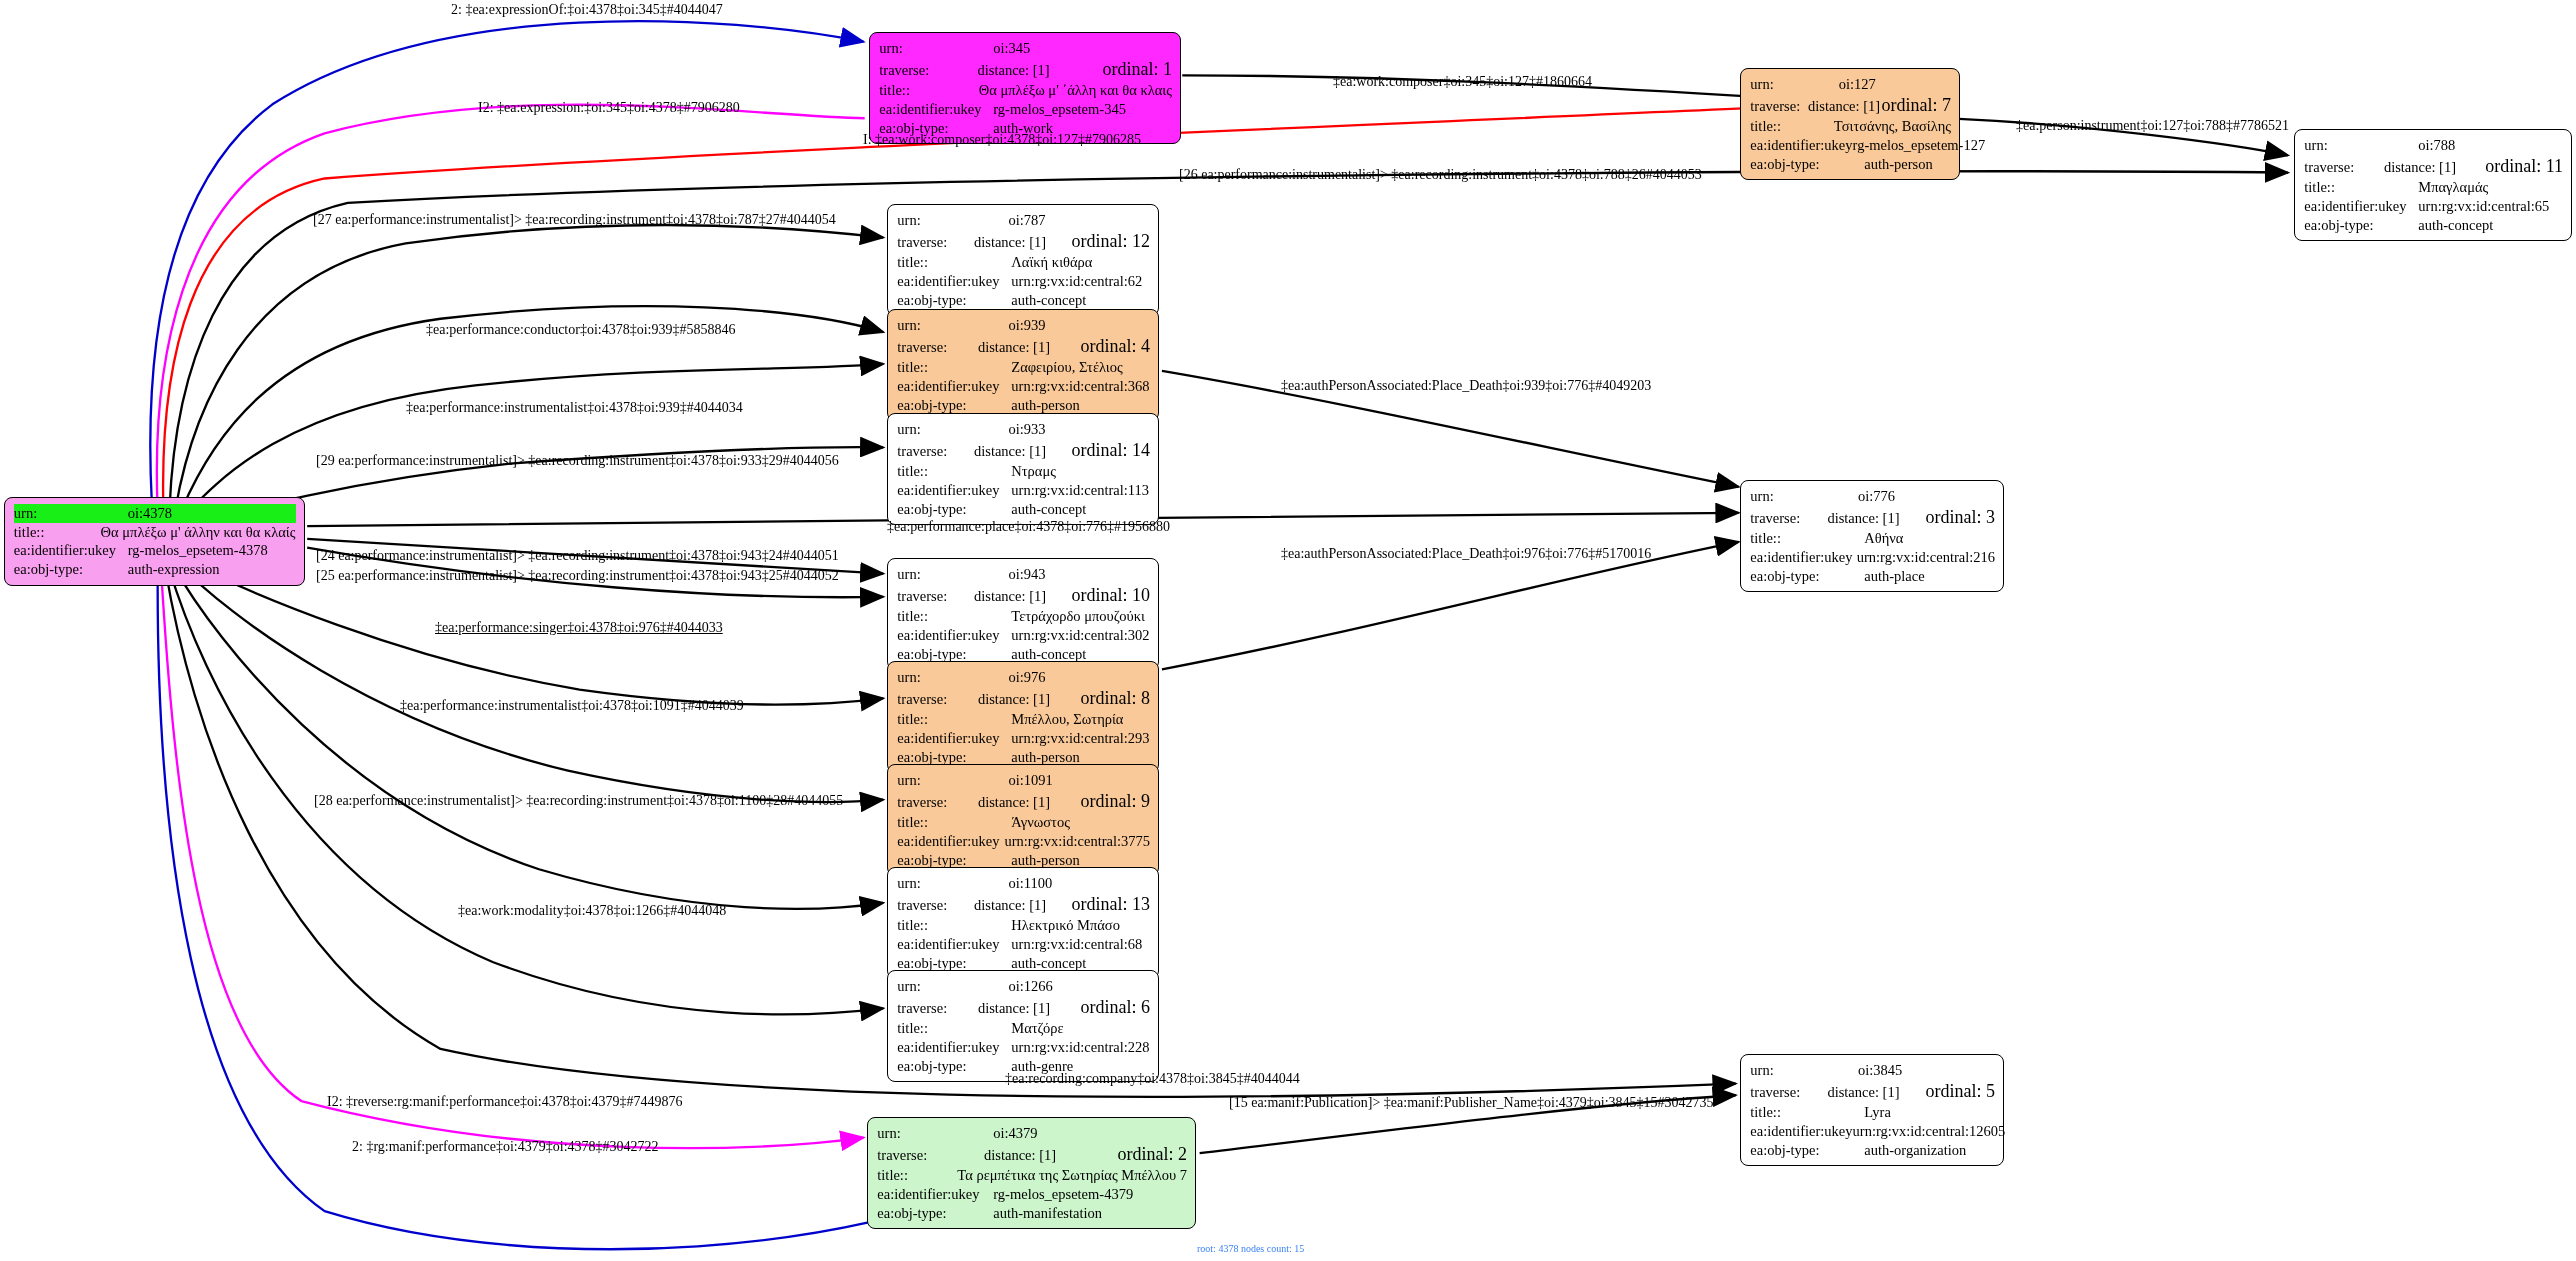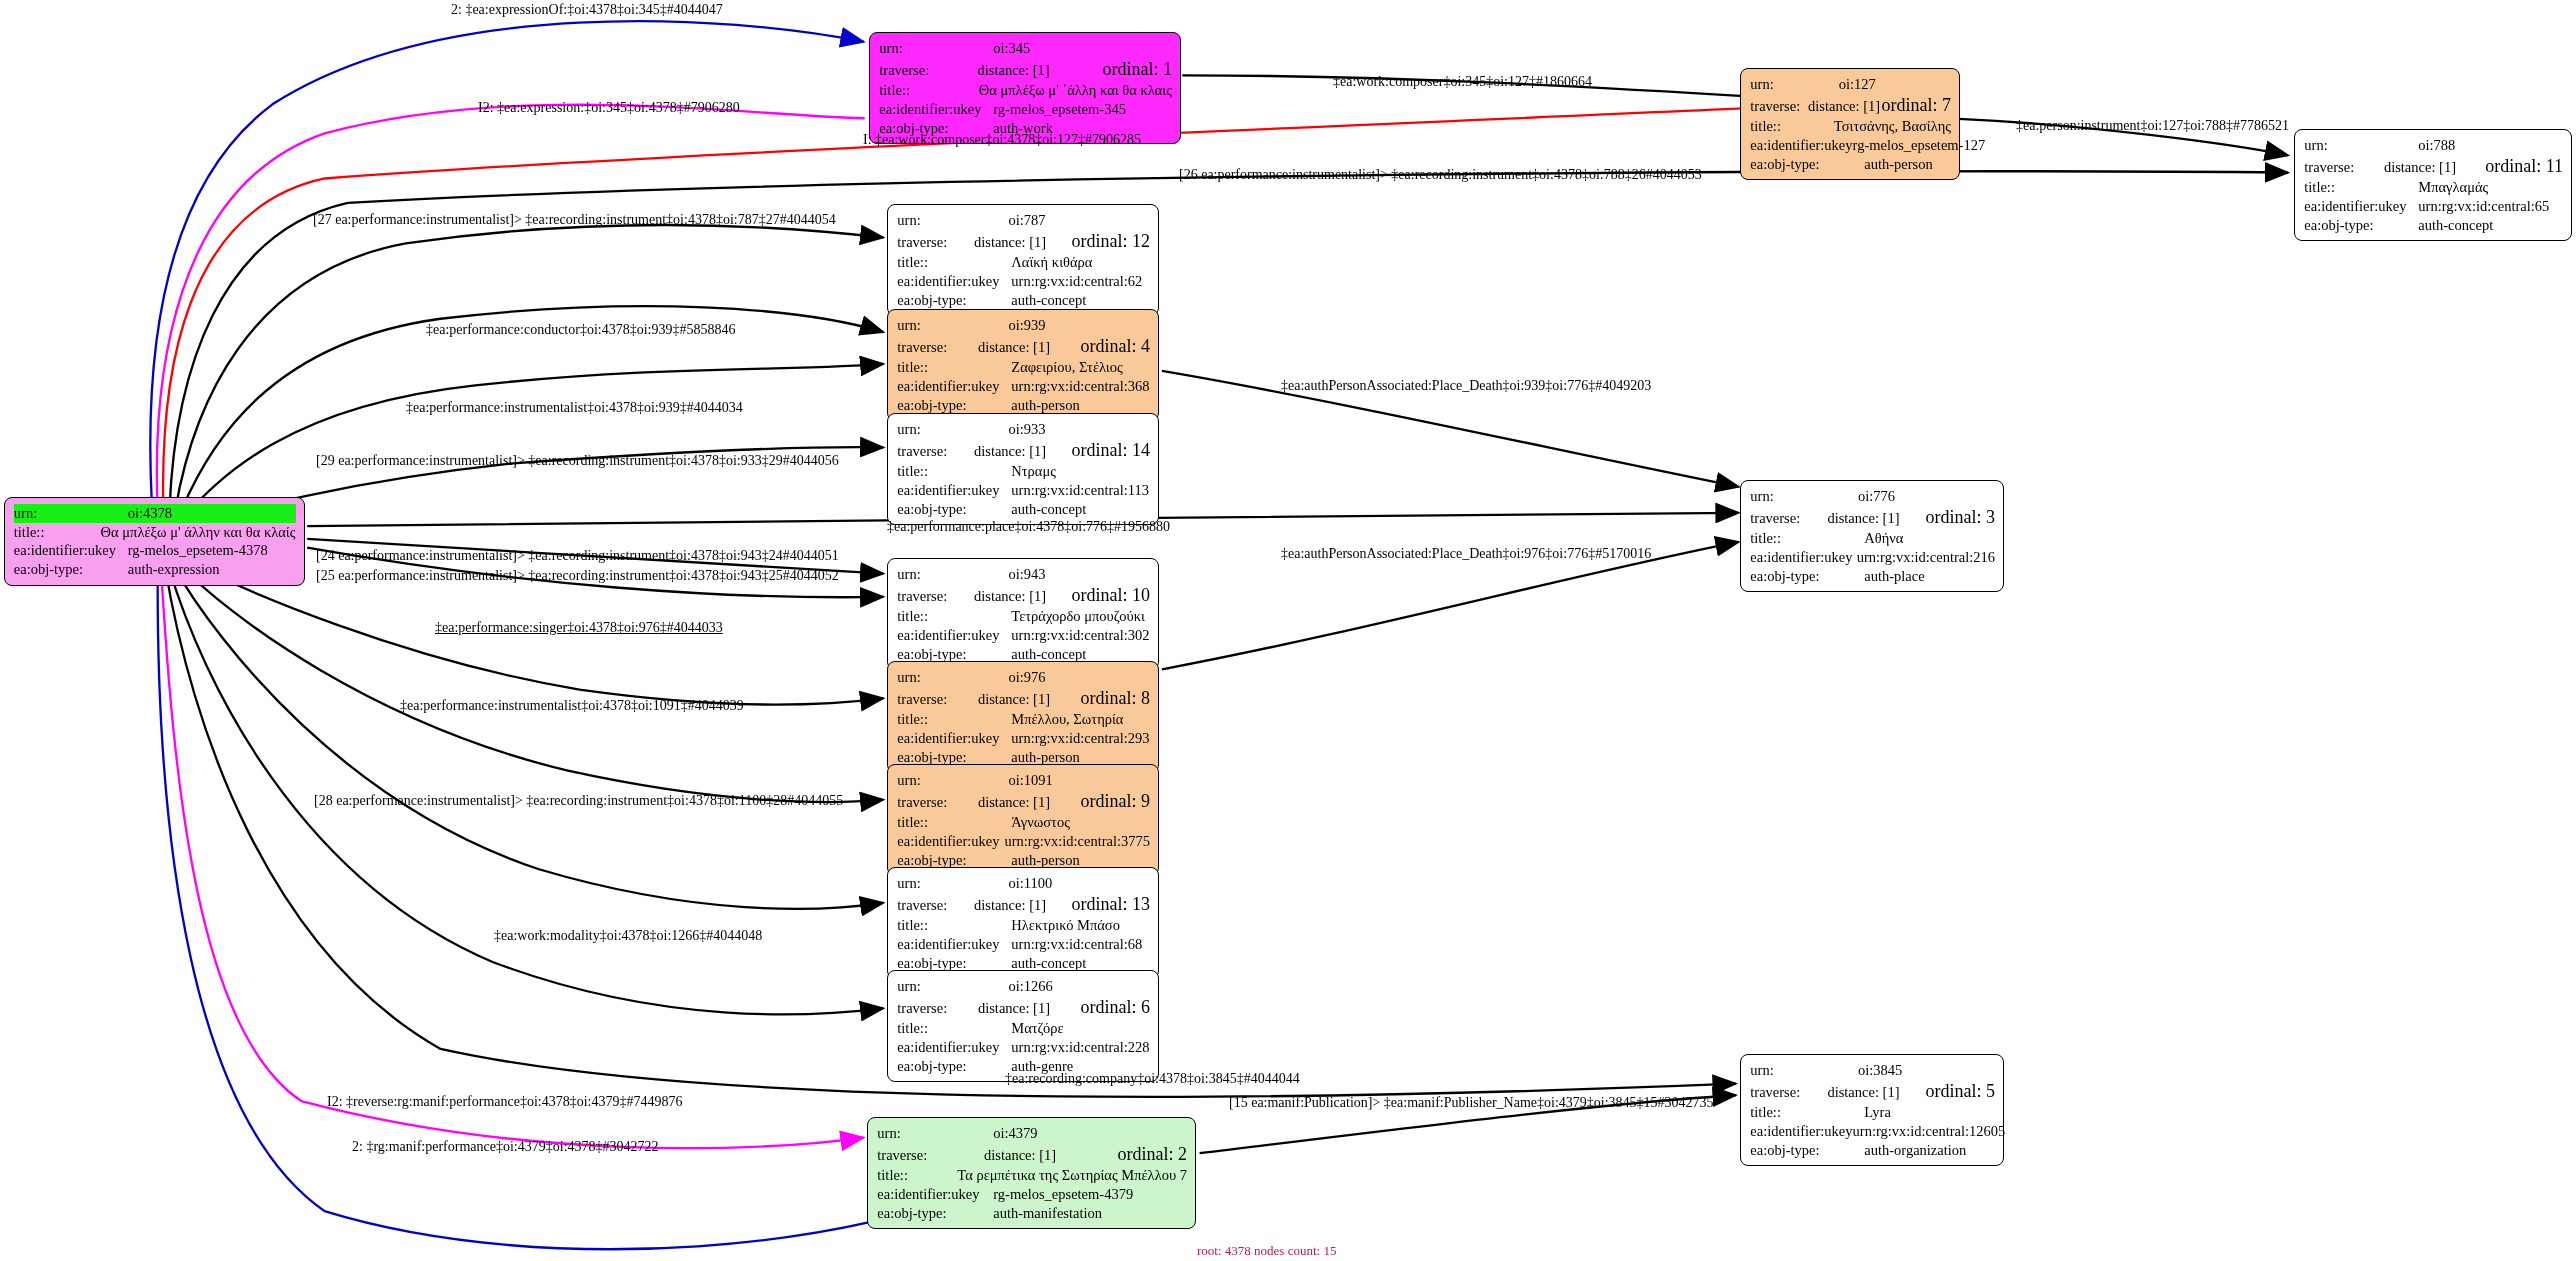--- a/index.html
+++ b/index.html
@@ -24,21 +24,21 @@
   .n-orange{background:#fac999;}
   .n-green{background:#ccf5cc;}
   .n-magenta{background:#ff28ff;}
   .n-violet{background:#f99fef;}
 
   .hl-green{background:#17ef17;display:flex;}
   .hl-green .k{width:114px;}
 
   .elabel{position:absolute;font-size:14px;color:#000;white-space:nowrap;
           font-family:"Liberation Serif","DejaVu Serif",serif;}
-  .footer{position:absolute;font-size:13px;color:#be185d;white-space:nowrap;}
+  .footer{position:absolute;font-size:10px;color:#3b82f6;white-space:nowrap;}
 </style>
 </head>
 <body>
 
 <div id="canvas">
 
   <svg id="edges" viewBox="0 0 4445 2176">
     <defs>
       <marker id="ahb" markerWidth="11" markerHeight="9" refX="10" refY="4.5" orient="auto" markerUnits="strokeWidth">
         <path d="M0,0 L11,4.5 L0,9 z" fill="#000"></path>
@@ -470,21 +470,21 @@
   <div class="elabel" style="left:406px;top:400px;">‡ea:performance:instrumentalist‡oi:4378‡oi:939‡#4044034</div>
   <div class="elabel" style="left:316px;top:453px;">[29 ea:performance:instrumentalist]&gt; ‡ea:recording:instrument‡oi:4378‡oi:933‡29#4044056</div>
   <div class="elabel" style="left:1281px;top:378px;">‡ea:authPersonAssociated:Place_Death‡oi:939‡oi:776‡#4049203</div>
   <div class="elabel" style="left:887px;top:519px;">‡ea:performance:place‡oi:4378‡oi:776‡#1956880</div>
   <div class="elabel" style="left:316px;top:536px;margin-top:12px;">[24 ea:performance:instrumentalist]&gt; ‡ea:recording:instrument‡oi:4378‡oi:943‡24#4044051</div>
   <div class="elabel" style="left:1281px;top:546px;">‡ea:authPersonAssociated:Place_Death‡oi:976‡oi:776‡#5170016</div>
   <div class="elabel" style="left:316px;top:568px;">[25 ea:performance:instrumentalist]&gt; ‡ea:recording:instrument‡oi:4378‡oi:943‡25#4044052</div>
   <div class="elabel" style="left:435px;top:620px;text-decoration:underline;">‡ea:performance:singer‡oi:4378‡oi:976‡#4044033</div>
   <div class="elabel" style="left:400px;top:698px;">‡ea:performance:instrumentalist‡oi:4378‡oi:1091‡#4044039</div>
   <div class="elabel" style="left:314px;top:793px;">[28 ea:performance:instrumentalist]&gt; ‡ea:recording:instrument‡oi:4378‡oi:1100‡28#4044055</div>
-  <div class="elabel" style="left:458px;top:928px;margin-left:36px;">‡ea:work:modality‡oi:4378‡oi:1266‡#4044048</div>
+  <div class="elabel" style="left:458px;top:903px;">‡ea:work:modality‡oi:4378‡oi:1266‡#4044048</div>
   <div class="elabel" style="left:1005px;top:1071px;">‡ea:recording:company‡oi:4378‡oi:3845‡#4044044</div>
   <div class="elabel" style="left:327px;top:1094px;">I2: ‡reverse:rg:manif:performance‡oi:4378‡oi:4379‡#7449876</div>
   <div class="elabel" style="left:1229px;top:1095px;">[15 ea:manif:Publication]&gt; ‡ea:manif:Publisher_Name‡oi:4379‡oi:3845‡15#3042735</div>
   <div class="elabel" style="left:352px;top:1139px;">2: ‡rg:manif:performance‡oi:4379‡oi:4378‡#3042722</div>
 
   <div class="footer" style="left:1197px;top:1243px;">root: 4378 nodes count: 15</div>
 
 </div>
 
 

